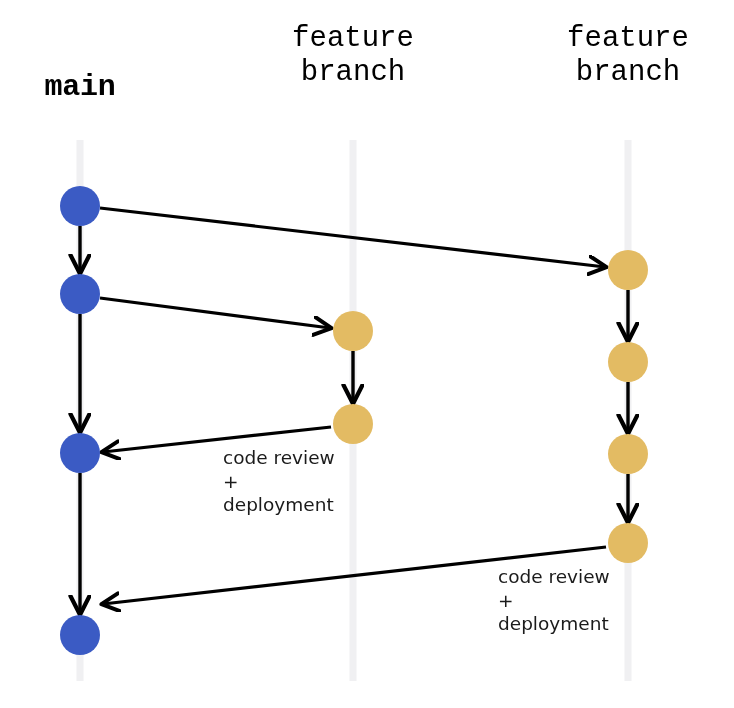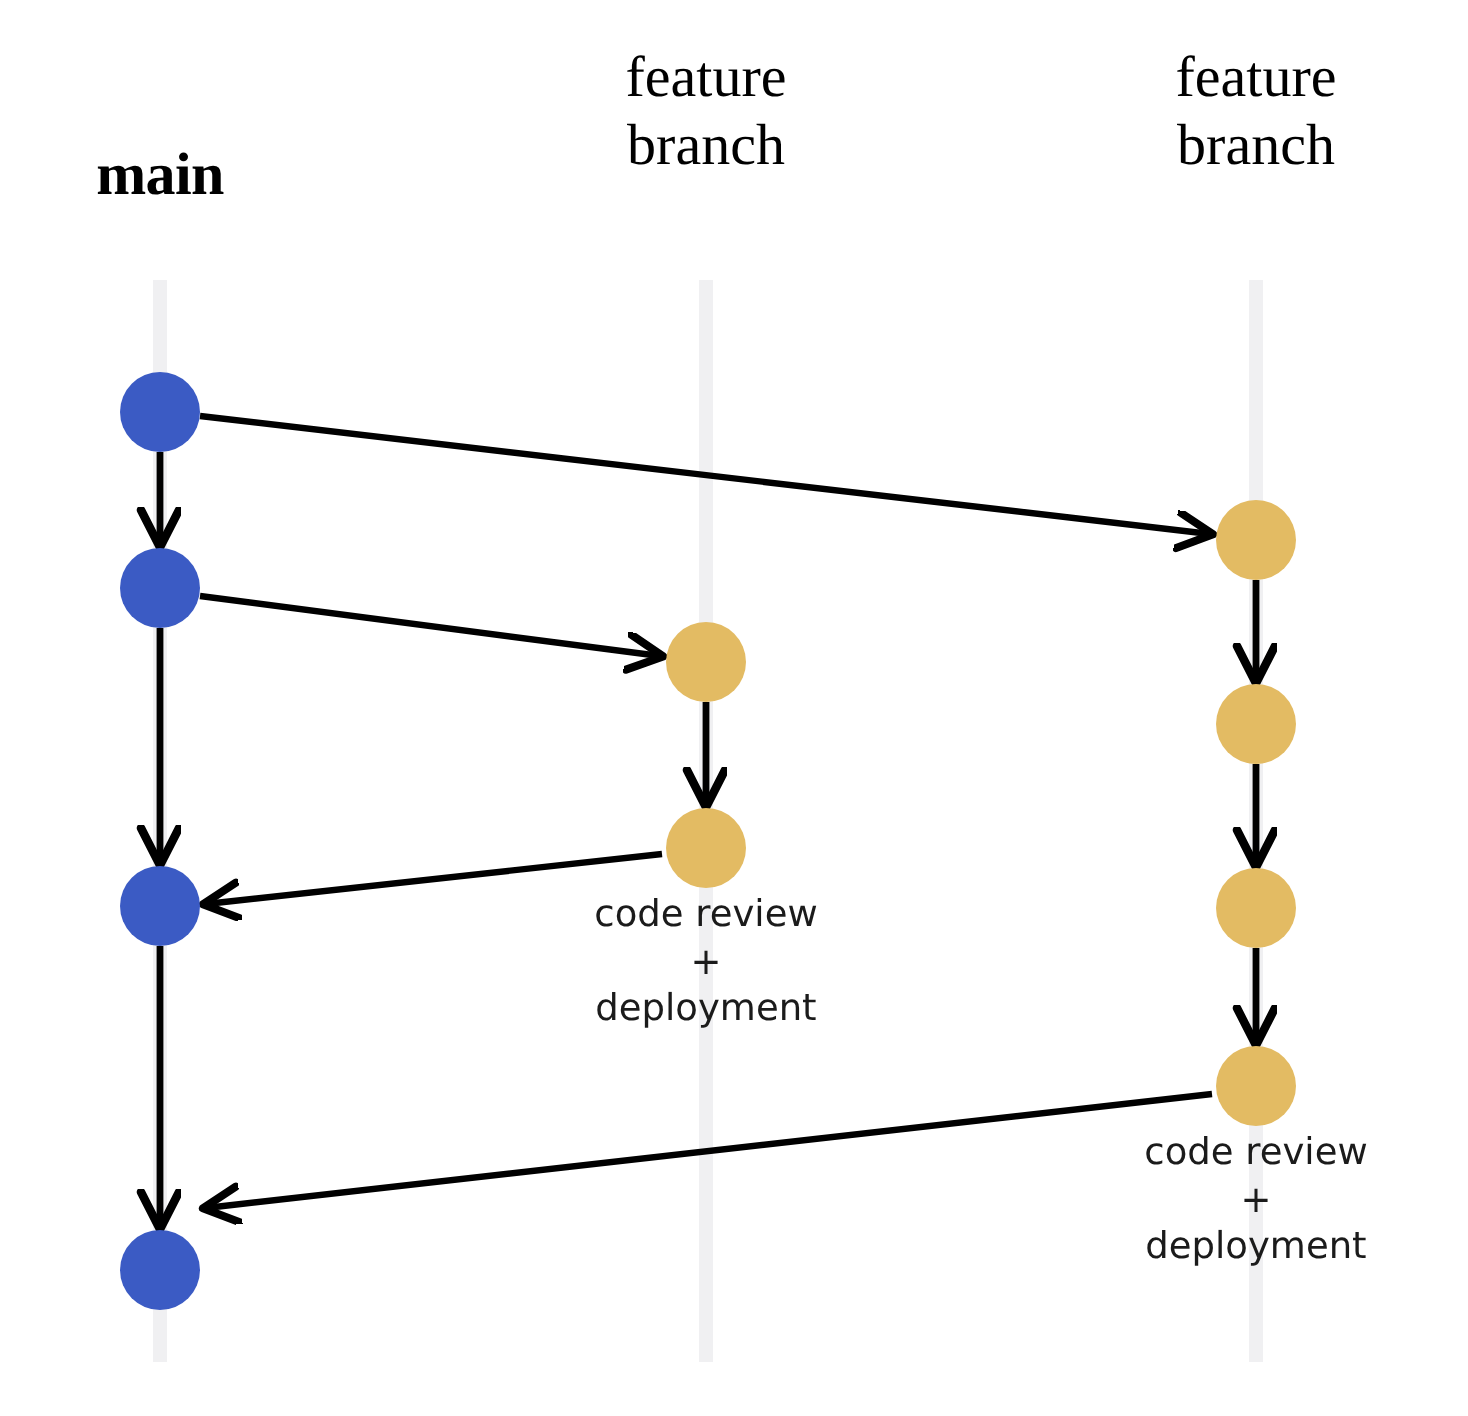--- a/index.html
+++ b/index.html
@@ -25,34 +25,34 @@
     width: 734px;
     height: 708px;
     display: block;
   }
   .lane-header {
     position: absolute;
     text-align: center;
     color: #000000;
     line-height: 1.18;
     white-space: pre-line;
-    font-family: Liberation Serif, serif;
+    font-family: Liberation Mono, monospace;
   }
   .lane-header.main-header {
     font-weight: bold;
     font-size: 30px;
     letter-spacing: -0.3px;
   }
   .lane-header.feature-header {
     font-weight: normal;
     font-size: 29px;
   }
   .node-caption {
     position: absolute;
-    text-align: center;
+    text-align: left;
     color: #1b1b1b;
     font-size: 18.5px;
     line-height: 1.28;
     white-space: pre-line;
     font-family: "DejaVu Sans", sans-serif;
   }
 </style>
 </head>
 <body>
 

